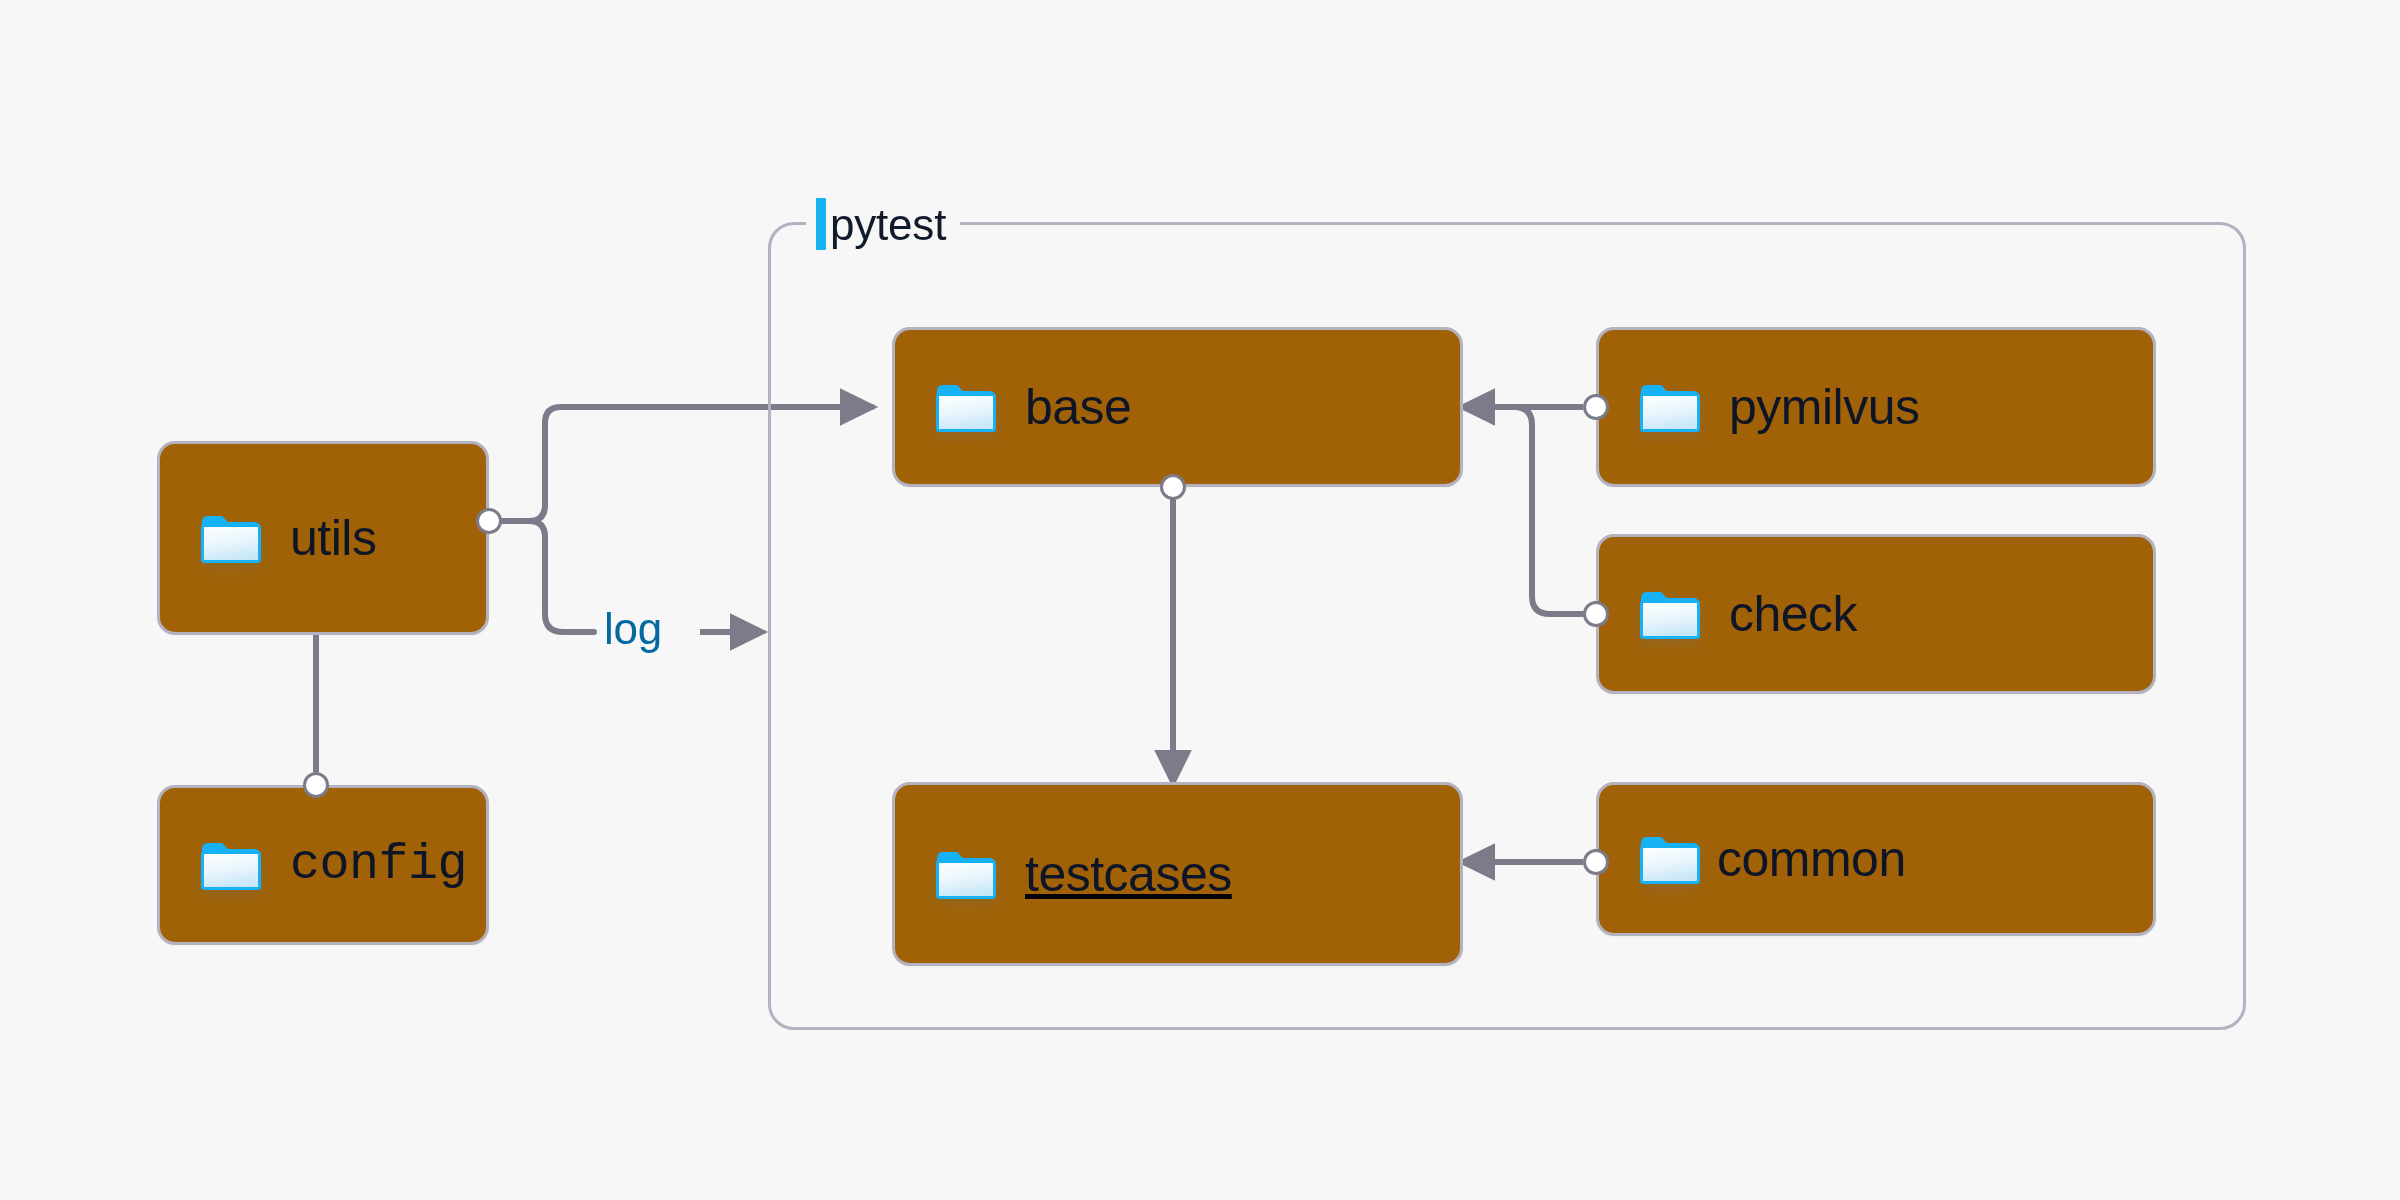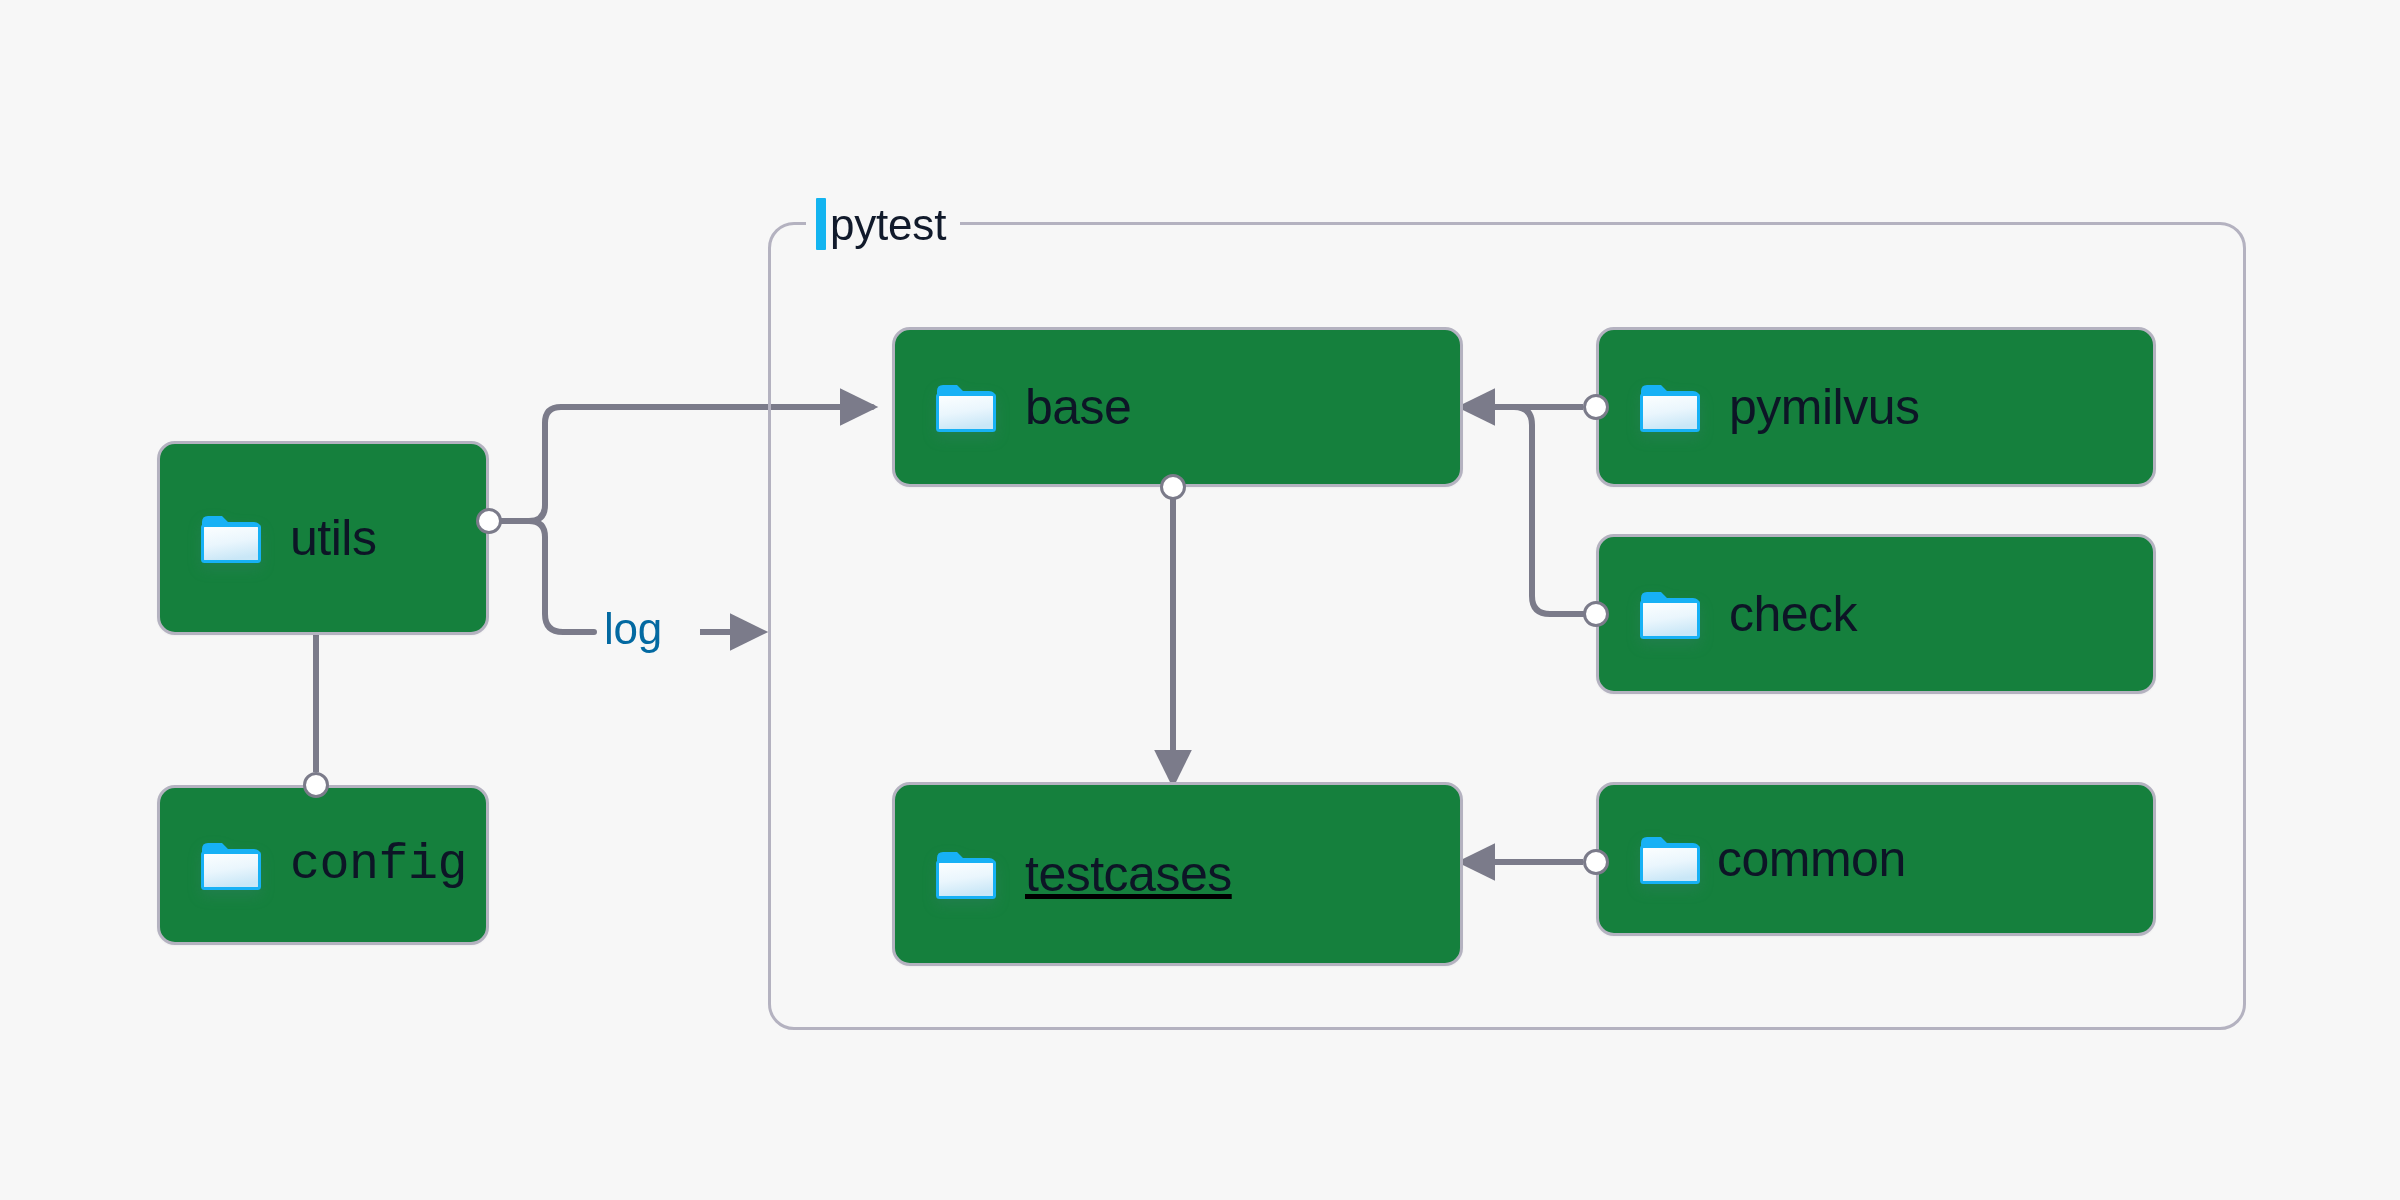--- a/index.html
+++ b/index.html
@@ -52,21 +52,21 @@
     color: #111a2b;
     letter-spacing: -0.2px;
     white-space: nowrap;
     font-weight: 400;
   }
 
   
   .node {
     position: absolute;
     box-sizing: border-box;
-    background: #15803d;
+    background: #a16207;
     border: 3px solid #b4b2c0;
     border-radius: 18px;
     display: flex;
     align-items: center;
     padding-left: 40px;
     gap: 28px;
     box-shadow: 0 1px 2px rgba(20,25,45,0.04);
   }
   .node-label {
     font-size: 50px;

